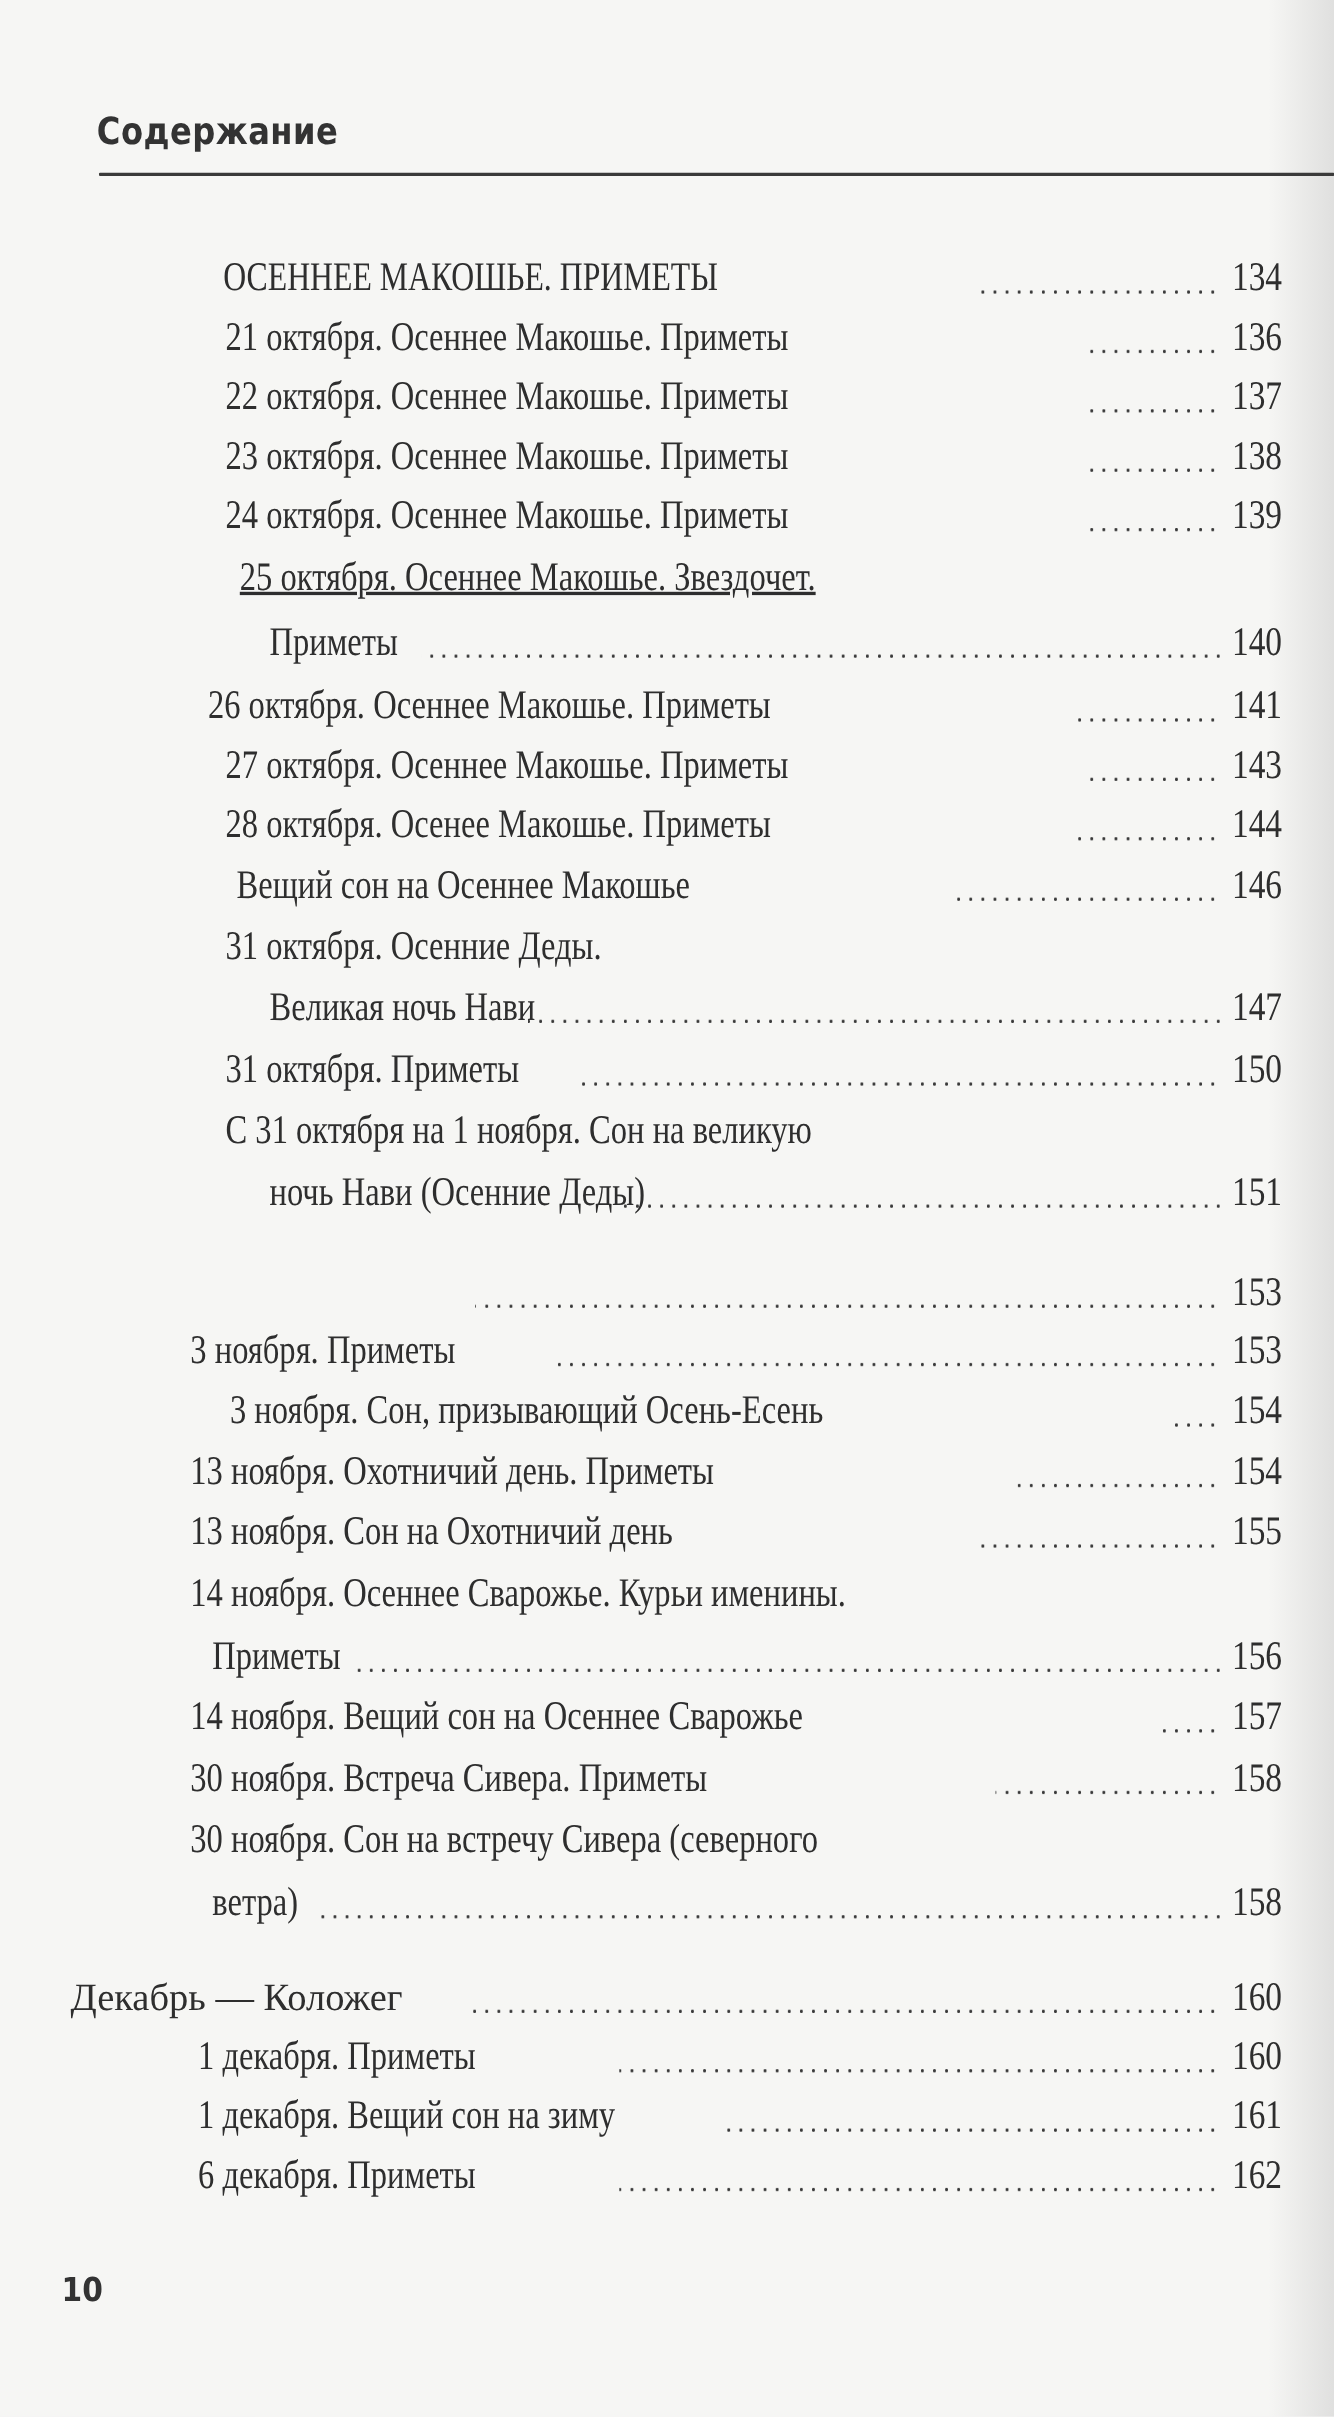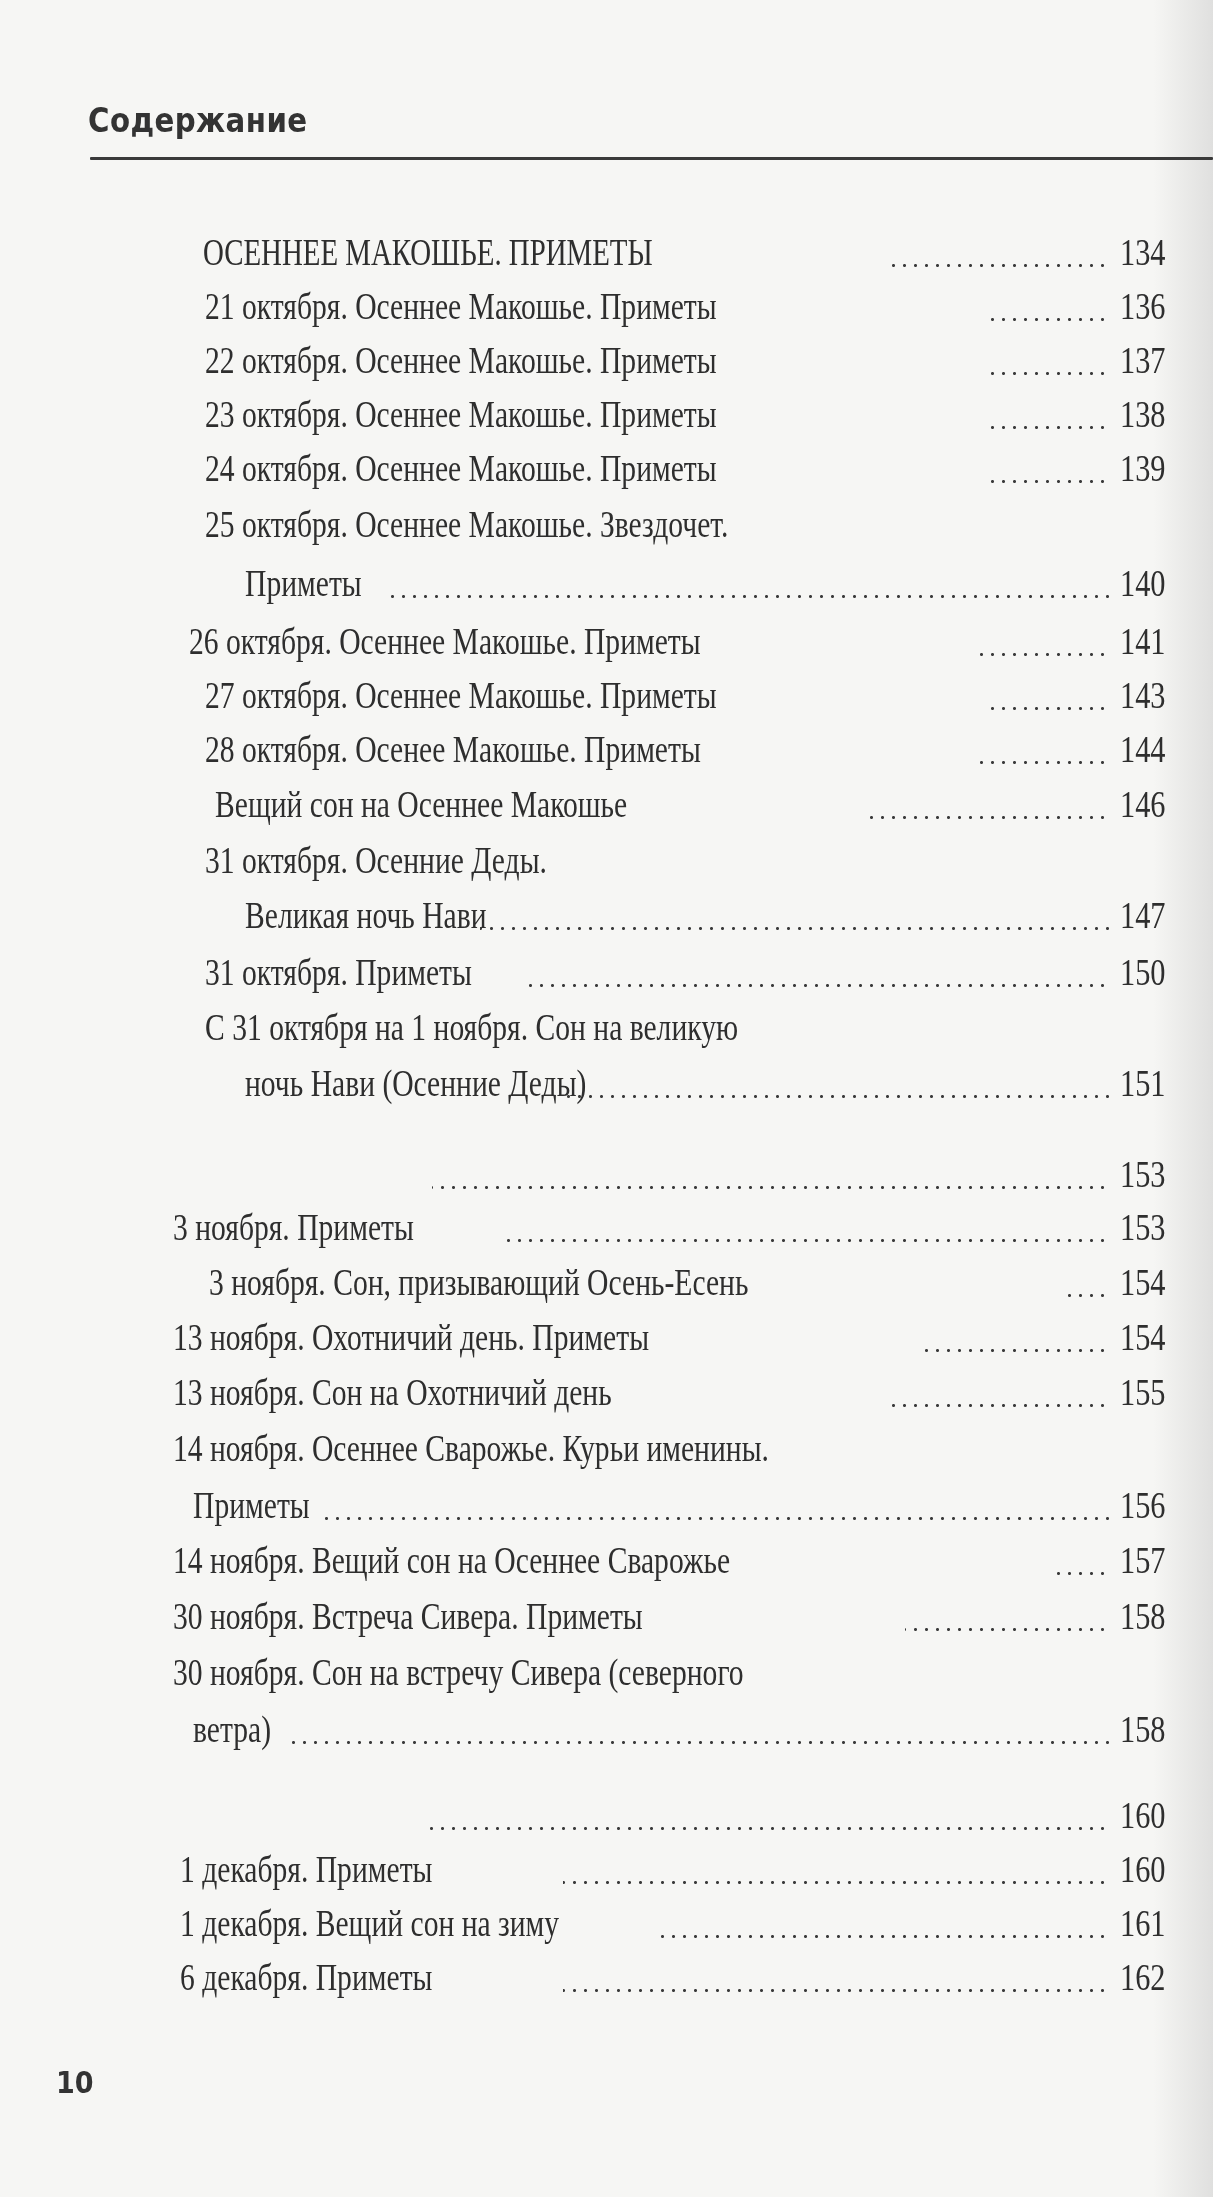--- a/index.html
+++ b/index.html
@@ -80,21 +80,21 @@
     <span class="leader" style="left:785px; right:105px;"></span>
     <span class="pnum">138</span>
   </div>
 
   <div class="toc-line" style="left:205px; right:0; top:441px;">
     <span class="txt">24 октября. Осеннее Макошье. Приметы</span>
     <span class="leader" style="left:785px; right:105px;"></span>
     <span class="pnum">139</span>
   </div>
 
-  <div class="toc-line" style="left:205px; right:0; top:497px;">
+  <div class="toc-line" style="left:218px; right:0; top:497px;text-decoration:underline;">
     <span class="txt">25 октября. Осеннее Макошье. Звездочет.</span>
   </div>
   <div class="toc-line" style="left:245px; right:0; top:556px;">
     <span class="txt">Приметы</span>
     <span class="leader" style="left:138px; right:100px;"></span>
     <span class="pnum">140</span>
   </div>
 
   <div class="toc-line" style="left:189px; right:0; top:614px;">
     <span class="txt">26 октября. Осеннее Макошье. Приметы</span>
@@ -197,20 +197,21 @@
   <div class="toc-line" style="left:173px; right:0; top:1645px;">
     <span class="txt">30 ноября. Сон на встречу Сивера (северного</span>
   </div>
   <div class="toc-line" style="left:193px; right:0; top:1702px;">
     <span class="txt">ветра)</span>
     <span class="leader" style="left:92px; right:100px;"></span>
     <span class="pnum">158</span>
   </div>
 
   <div class="toc-line" style="left:64px; right:0; top:1788px;">
+    <span class="txt wide">Декабрь — Коложег</span>
     <span class="leader" style="left:362px; right:105px;"></span>
     <span class="pnum">160</span>
   </div>
 
   <div class="toc-line" style="left:180px; right:0; top:1842px;">
     <span class="txt">1 декабря. Приметы</span>
     <span class="leader" style="left:383px; right:105px;"></span>
     <span class="pnum">160</span>
   </div>
 

